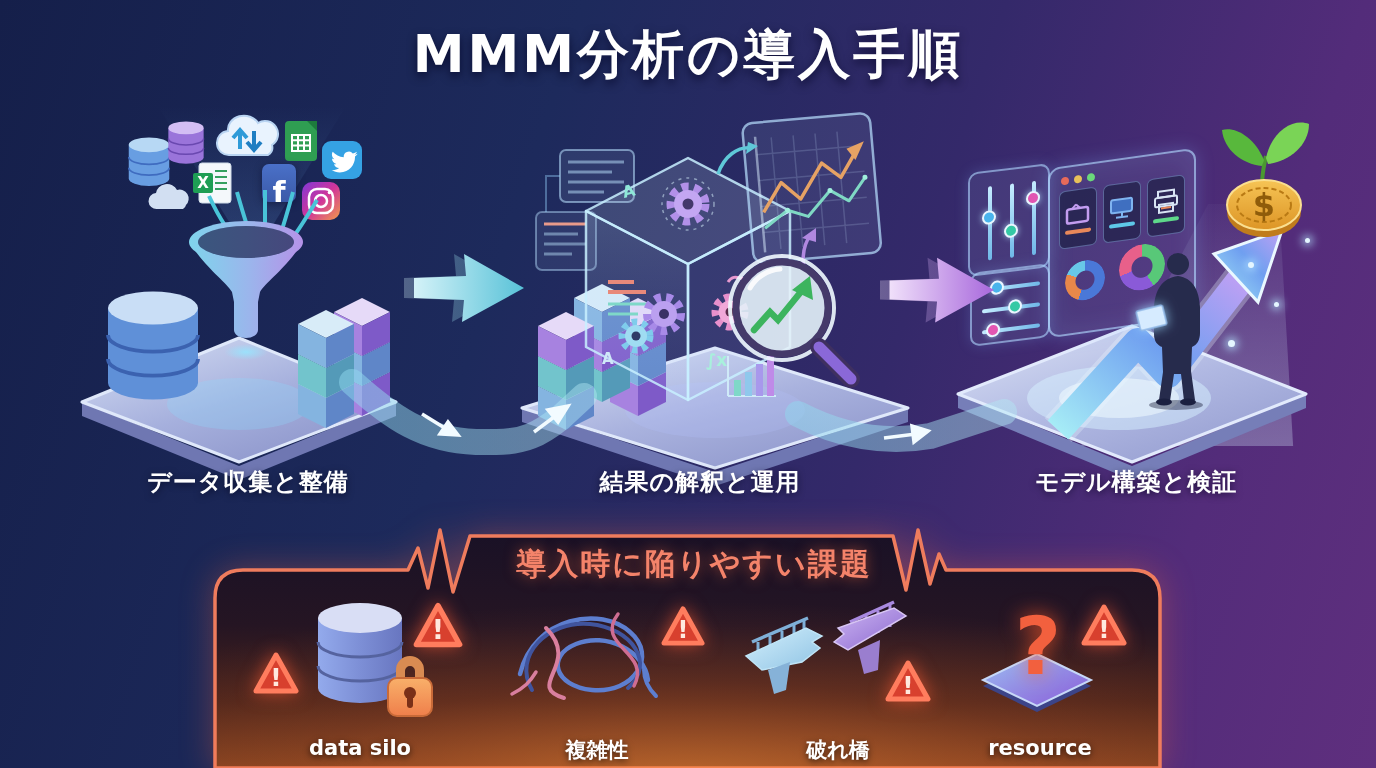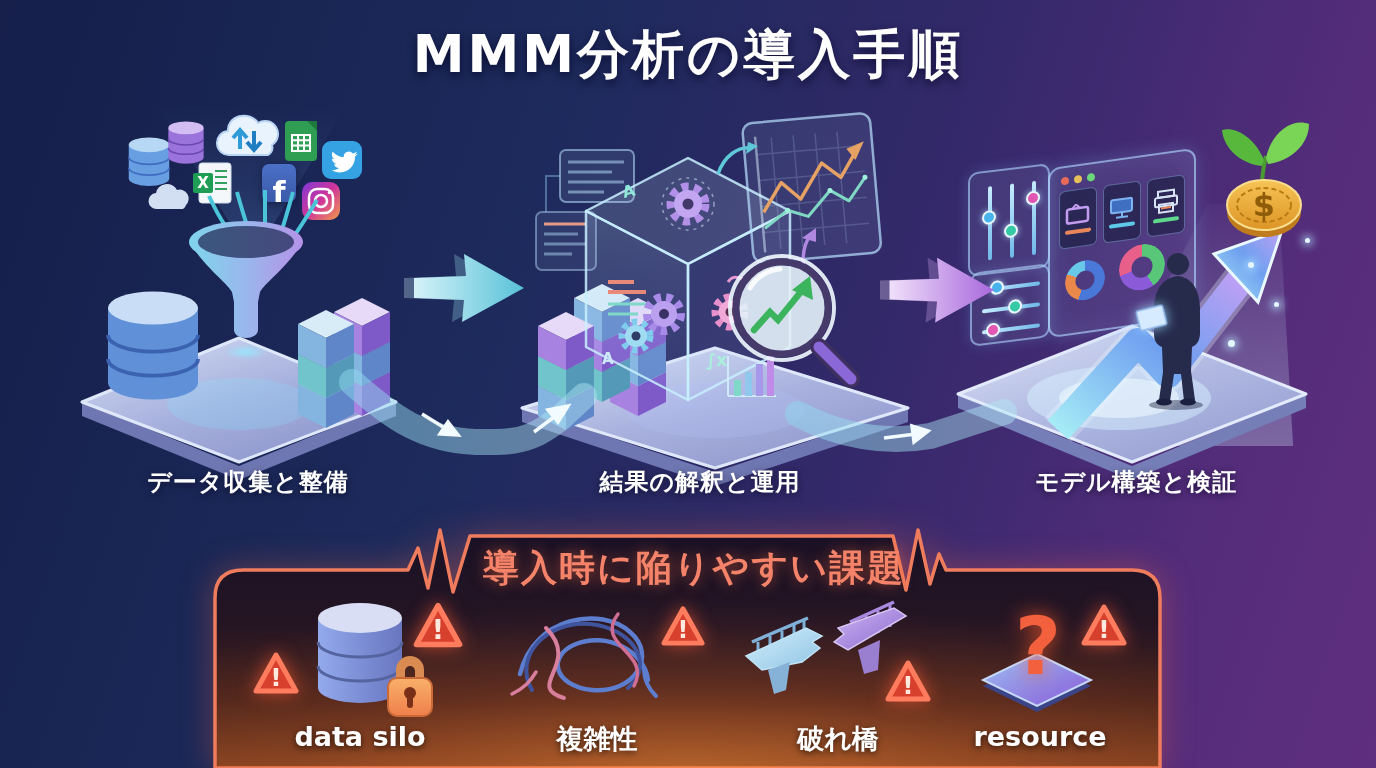--- a/index.html
+++ b/index.html
@@ -38,23 +38,23 @@
   -webkit-mask:radial-gradient(circle at center,transparent 9px,#000 10px);mask:radial-gradient(circle at center,transparent 9px,#000 10px)}
 .donut2{width:46px;height:46px;margin-top:-10px;background:conic-gradient(#58c878 0 150deg,#8a5ad8 150deg 255deg,#e8608a 255deg 360deg);
   -webkit-mask:radial-gradient(circle at center,transparent 10px,#000 11px);mask:radial-gradient(circle at center,transparent 10px,#000 11px)}
 .spanel{position:absolute;background:rgba(175,205,250,.10);border:2px solid rgba(175,215,255,.6);
   border-radius:10px;transform:skewY(-7deg);box-shadow:0 0 14px rgba(130,180,255,.22)}
 .vtrack{position:absolute;width:4px;background:linear-gradient(#c6ecff,#6fb8e8);border-radius:2px}
 .htrack{position:absolute;height:4px;background:linear-gradient(90deg,#c6ecff,#6fb8e8);border-radius:2px}
 .knob{position:absolute;width:14px;height:14px;border-radius:50%;border:2.5px solid #eaf6ff;box-shadow:0 0 6px rgba(180,230,255,.8)}
 .k-blue{background:#49b4ec}.k-teal{background:#35c9a5}.k-pink{background:#e356b2}
 .chal-title{position:absolute;left:694px;top:544px;transform:translateX(-50%);color:#f4836a;font-weight:bold;
-  font-size:36px;letter-spacing:2px;white-space:nowrap;text-shadow:0 0 14px rgba(255,110,60,.55)}
-.chal-label{position:absolute;top:721px;transform:translateX(-50%);color:#fff;font-weight:bold;
-  font-size:27px;white-space:nowrap;text-shadow:0 2px 6px rgba(0,0,0,.65)}
+  font-size:30px;letter-spacing:2px;white-space:nowrap;text-shadow:0 0 14px rgba(255,110,60,.55)}
+.chal-label{position:absolute;top:736px;transform:translateX(-50%);color:#fff;font-weight:bold;
+  font-size:21px;white-space:nowrap;text-shadow:0 2px 6px rgba(0,0,0,.65)}
 .qmark-glow{filter:drop-shadow(0 0 10px rgba(255,90,40,.8))}
 .panel-glow{filter:drop-shadow(0 0 16px rgba(240,100,60,.35))}
 </style>
 </head>
 <body>
 
 <svg width="0" height="0" style="position:absolute">
   <defs>
     <g id="cube">
       <polygon points="30,0 58,14 30,28 2,14" fill="var(--ct)"></polygon>

